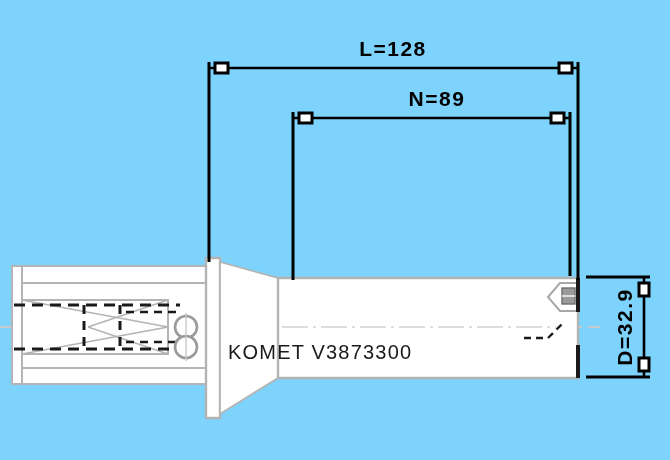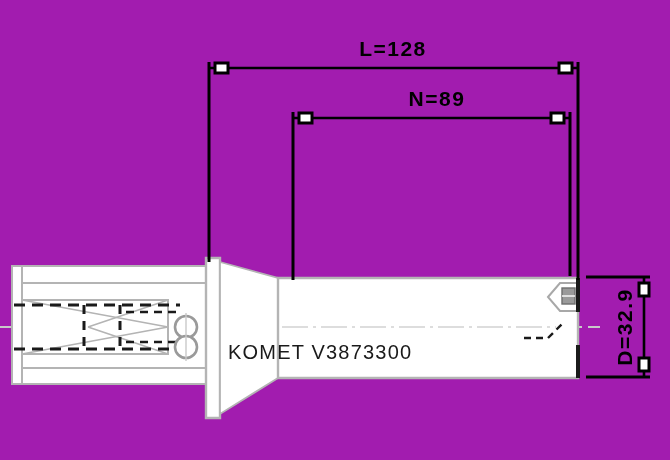--- a/index.html
+++ b/index.html
@@ -7,21 +7,21 @@
     padding: 0;
     background: #ffffff;
   }
   body {
     font-family: "Liberation Sans", sans-serif;
   }
   #drawing-root {
     position: relative;
     width: 670px;
     height: 460px;
-    background: #a21caf;
+    background: #7dd3fc;
     overflow: hidden;
   }
   #drawing-svg {
     position: absolute;
     left: 0;
     top: 0;
     width: 670px;
     height: 460px;
   }
   .dim-text {

